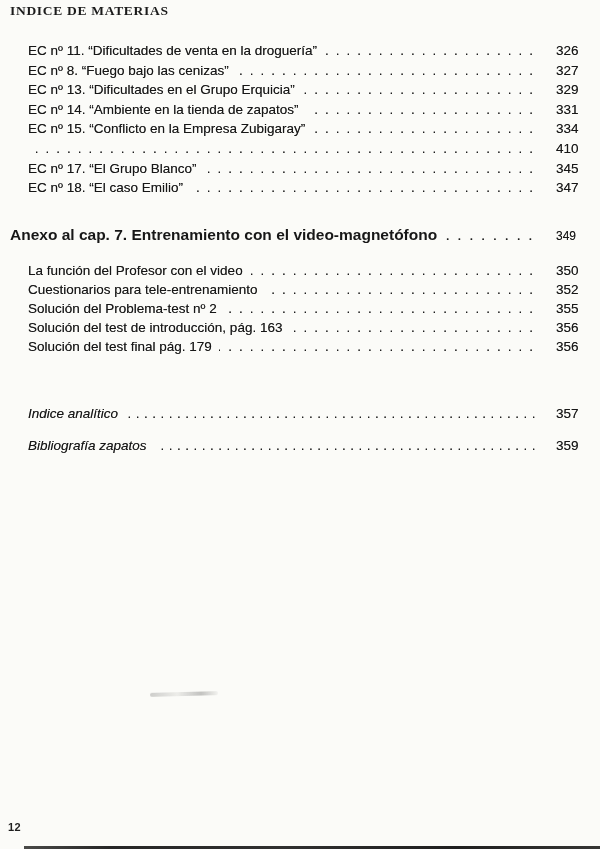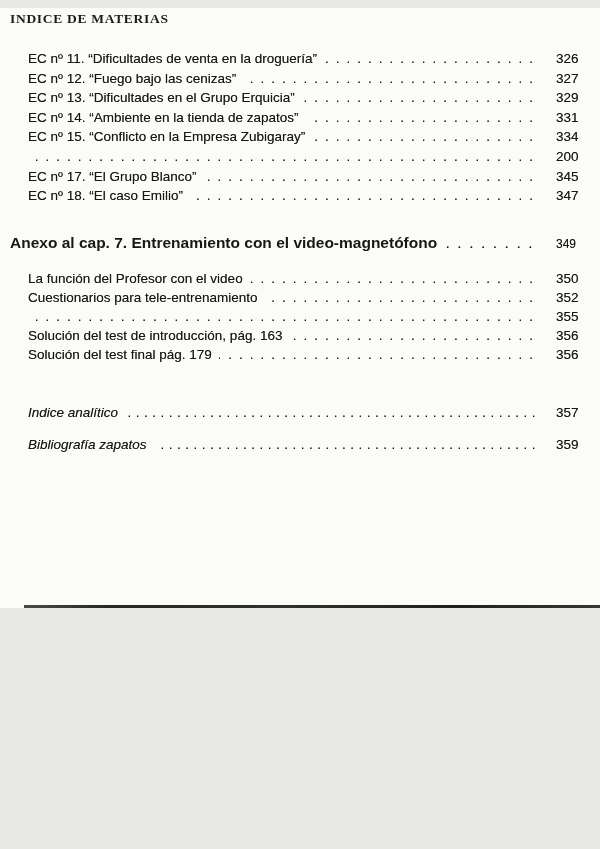--- a/index.html
+++ b/index.html
@@ -1,20 +1,20 @@
 <!DOCTYPE html>
 <html><head>
 <meta charset="utf-8">
 <style>
   html, body { margin: 0; padding: 0; background: #e8e8e6; }
   .page {
     position: relative;
     width: 600px;
-    height: 600px;
-    margin: 8px auto;
+    height: 849px;
+    margin: 0 auto;
     background: #fbfbf8;
     overflow: hidden;
     color: #171717;
     font-family: "Liberation Sans", sans-serif;
   }
   .running-header {
     position: absolute;
     left: 10px;
     top: 3px;
     font-family: "Liberation Serif", serif;
@@ -77,21 +77,21 @@
     left: 28px;
     right: 4px;
     top: 262px;
     font-size: 13.5px;
   }
   .block-anexo-items .toc-row { line-height: 18.9px; }
   .block-closing {
     position: absolute;
     left: 28px;
     right: 4px;
-    top: 395px;
+    top: 404px;
     font-size: 13.5px;
   }
   .block-closing .toc-row {
     line-height: 20px;
     font-style: italic;
   }
   .block-closing .toc-row + .toc-row { margin-top: 12px; }
   .block-closing .leader { font-style: normal; margin-left: 9px; }
   .block-closing .leader::before { letter-spacing: 4.5px; }
   .block-closing .pagenum { font-style: normal; }
@@ -103,21 +103,21 @@
     height: 4px;
     background: linear-gradient(90deg, rgba(120,120,118,0.35), rgba(150,150,148,0.15) 40%, rgba(110,110,108,0.4) 75%, rgba(160,160,158,0.1));
     border-radius: 2px;
     filter: blur(0.6px);
     transform: rotate(-1.5deg);
   }
   .folio {
     position: absolute;
     left: 8px;
     top: 821px;
-    font-size: 16px;
+    font-size: 11px;
     font-weight: bold;
     letter-spacing: 0.5px;
     color: #1f1f1f;
   }
   .scan-edge {
     position: absolute;
     left: 24px;
     right: 0;
     bottom: 0;
     height: 3px;
@@ -133,21 +133,21 @@
 
   <div class="block-case-studies">
 
       <div class="toc-row">
         <span class="label">EC nº 11. “Dificultades de venta en la droguería”</span>
         <span class="leader"></span>
         <span class="pagenum">326</span>
       </div>
 
       <div class="toc-row">
-        <span class="label">EC nº 12. “Fuego bajo las cenizas”</span>
+        <span class="label">EC nº 8. “Fuego bajo las cenizas”</span>
         <span class="leader"></span>
         <span class="pagenum">327</span>
       </div>
 
       <div class="toc-row">
         <span class="label">EC nº 13. “Dificultades en el Grupo Erquicia”</span>
         <span class="leader"></span>
         <span class="pagenum">329</span>
       </div>
 
@@ -158,21 +158,21 @@
       </div>
 
       <div class="toc-row">
         <span class="label">EC nº 15. “Conflicto en la Empresa Zubigaray”</span>
         <span class="leader"></span>
         <span class="pagenum">334</span>
       </div>
 
       <div class="toc-row">
         <span class="leader"></span>
-        <span class="pagenum">200</span>
+        <span class="pagenum">410</span>
       </div>
 
       <div class="toc-row">
         <span class="label">EC nº 17. “El Grupo Blanco”</span>
         <span class="leader"></span>
         <span class="pagenum">345</span>
       </div>
 
       <div class="toc-row">
         <span class="label">EC nº 18. “El caso Emilio”</span>
@@ -196,20 +196,21 @@
       </div>
 
       <div class="toc-row">
         <span class="label">Cuestionarios para tele-entrenamiento</span>
         <span class="leader"></span>
         <span class="pagenum">352</span>
       </div>
 
 
       <div class="toc-row">
+        <span class="label">Solución del Problema-test nº 2</span>
         <span class="leader"></span>
         <span class="pagenum">355</span>
       </div>
 
       <div class="toc-row">
         <span class="label">Solución del test de introducción, pág. 163</span>
         <span class="leader"></span>
         <span class="pagenum">356</span>
       </div>
 

